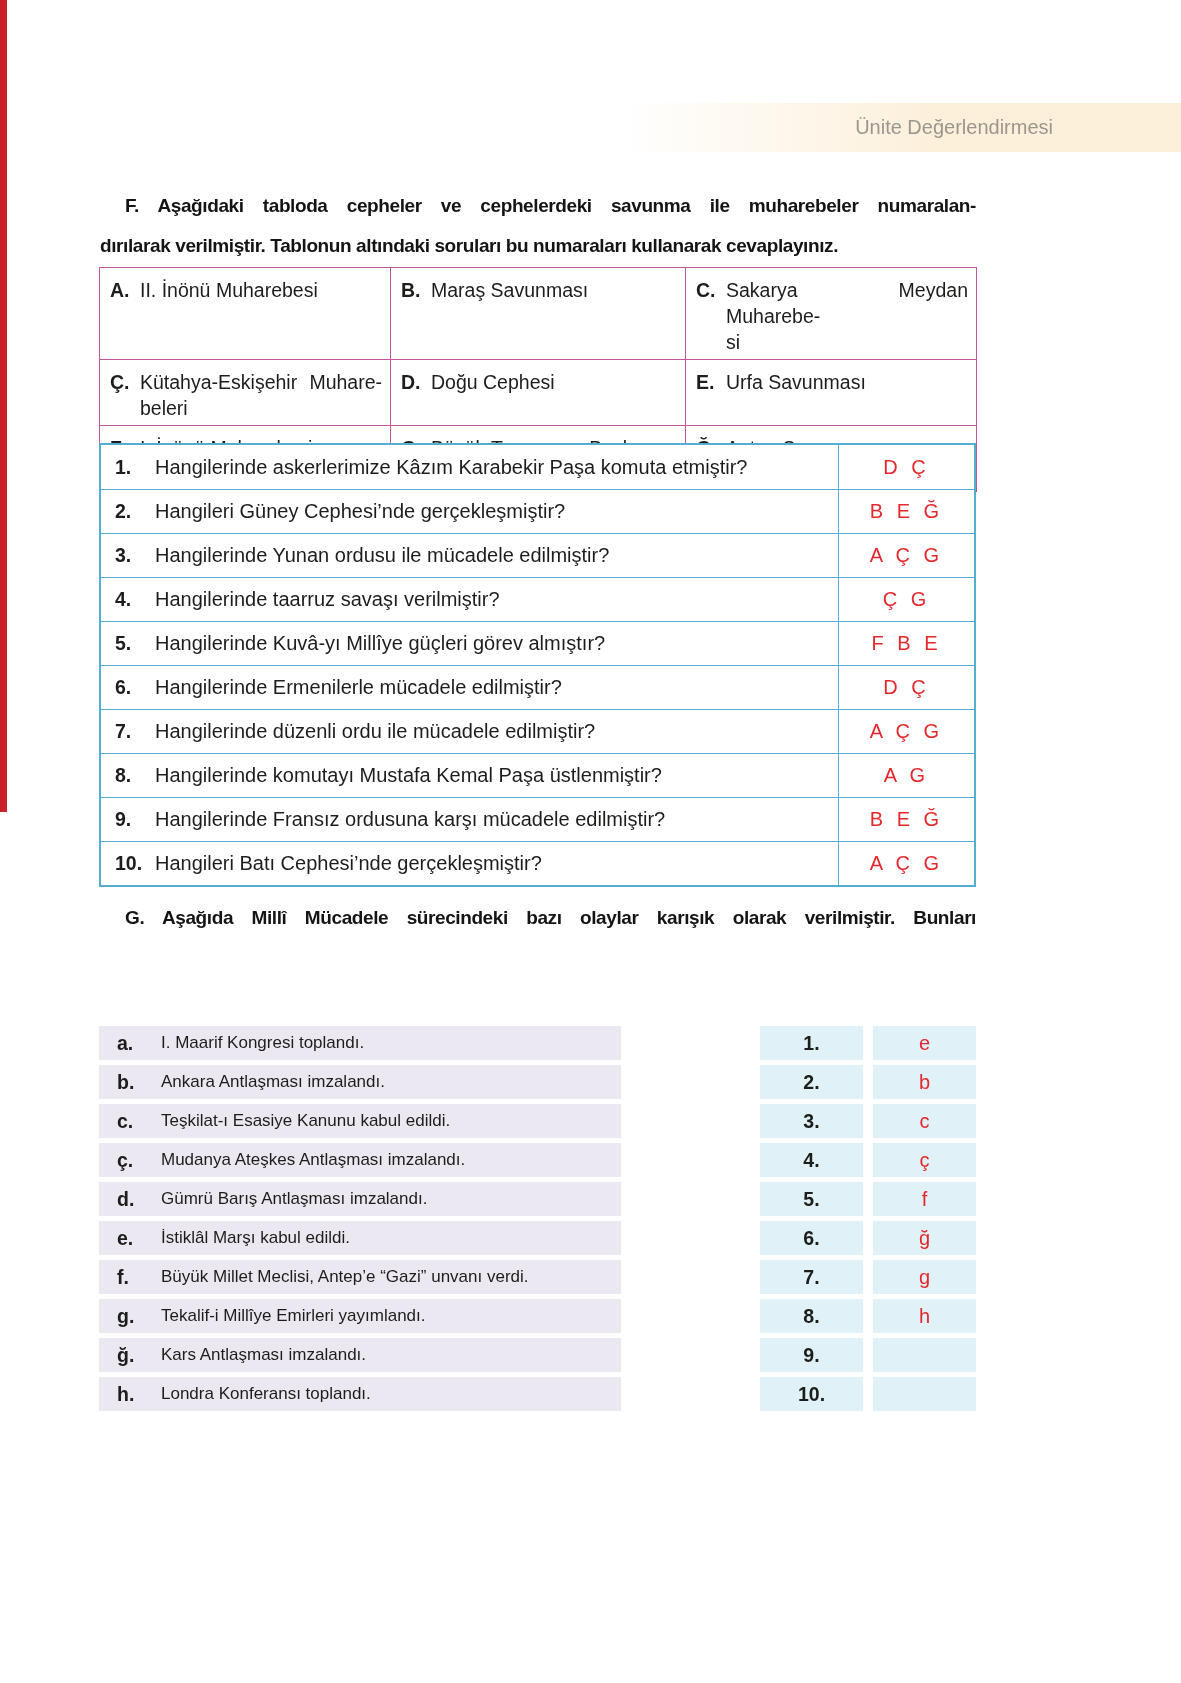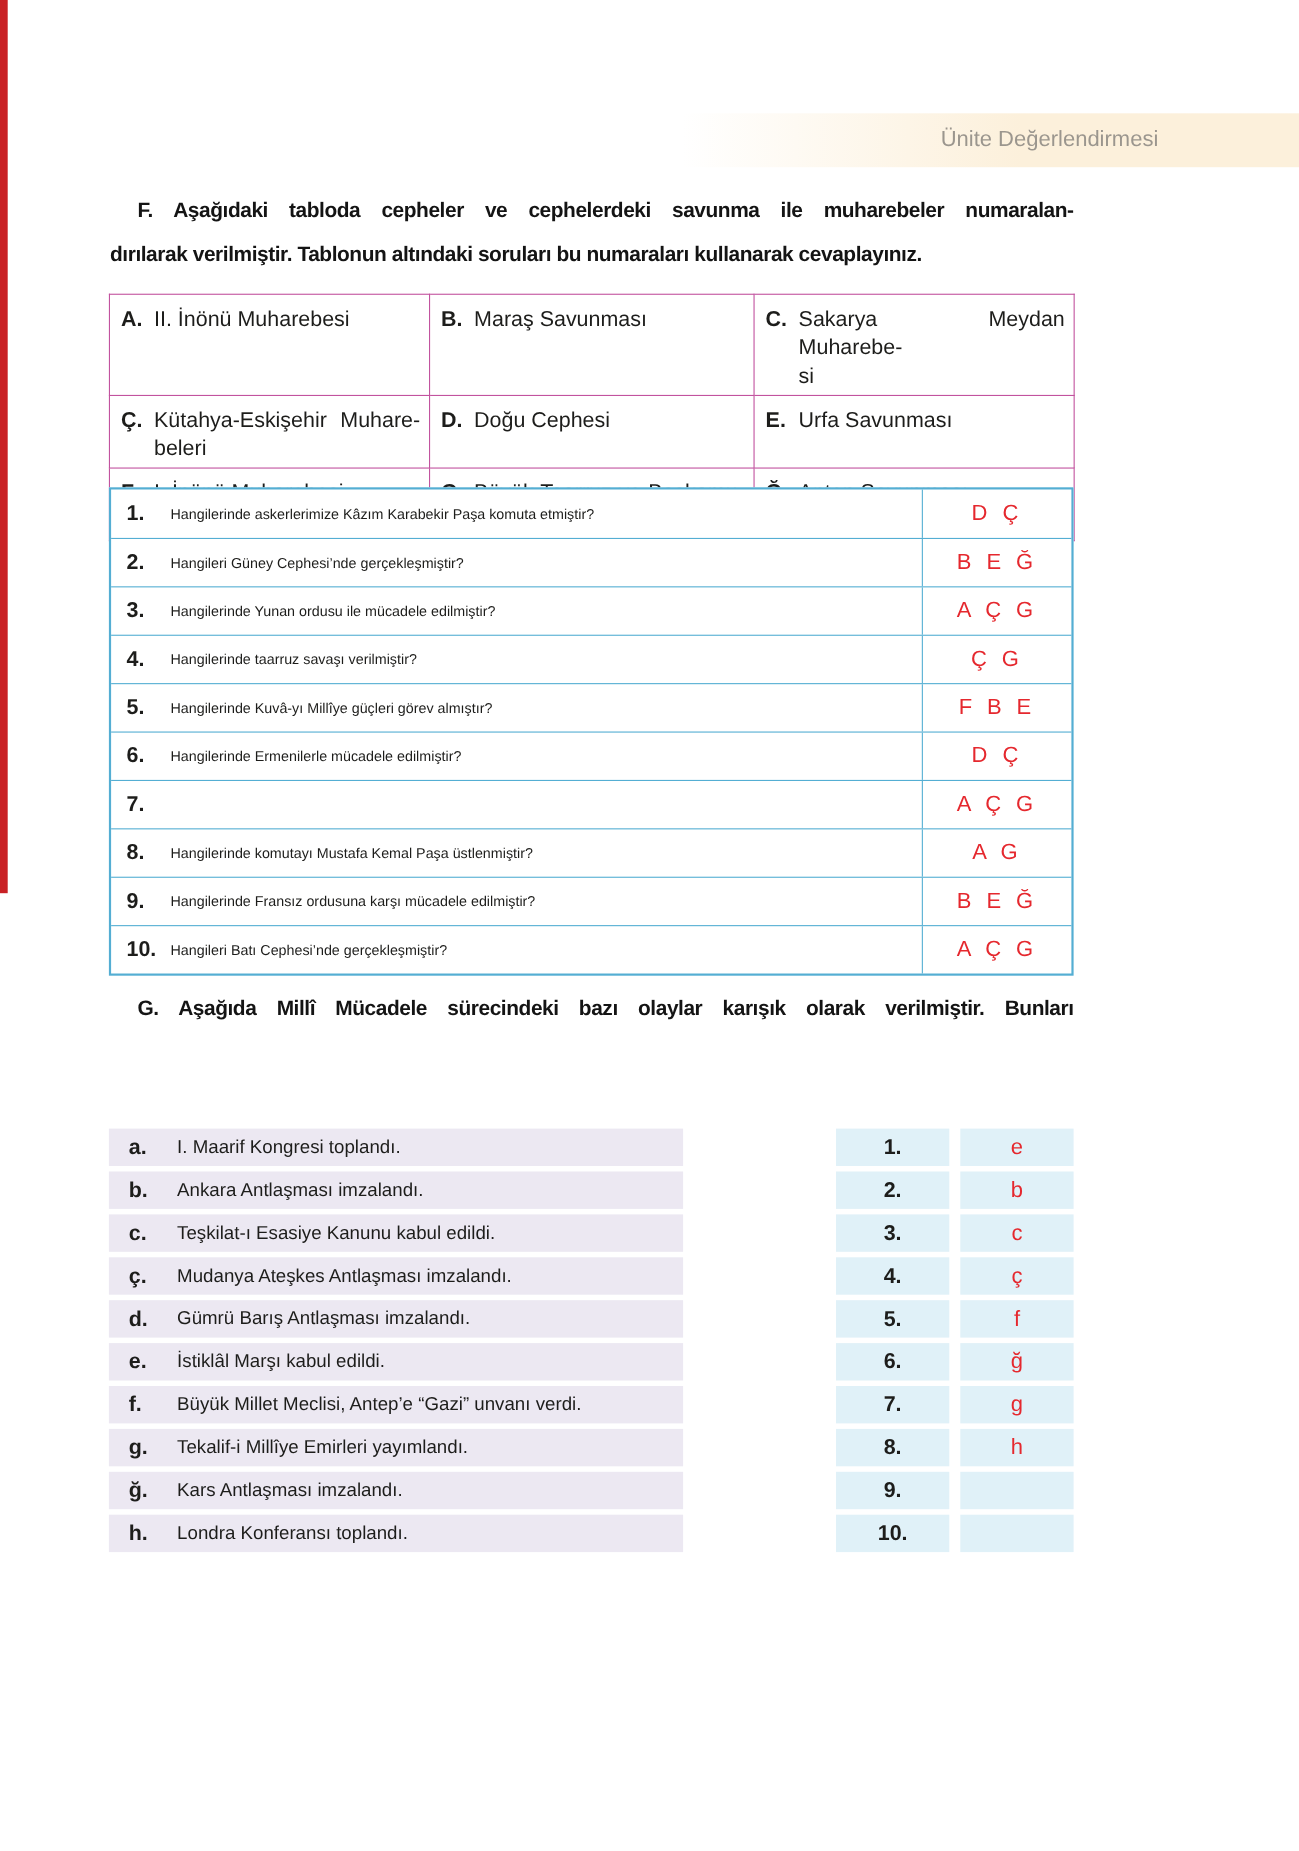--- a/index.html
+++ b/index.html
@@ -17,40 +17,40 @@
     display:flex;align-items:center;justify-content:flex-end;
     padding-right:128px;box-sizing:border-box;
   }
   .header-band span{font-size:20px;color:#9b968e;}
 
   
   .instr{position:absolute;left:100px;width:876px;font-weight:bold;font-size:19px;
          letter-spacing:-0.4px;line-height:40px;color:#141414;}
   .instr .jline{text-align:justify;text-align-last:justify;text-indent:25px;white-space:nowrap;}
   .instr .pline{white-space:nowrap;}
-  .instr-f{top:172px;}
+  .instr-f{top:186px;}
   .instr-g{top:898px;}
 
   
   .f-table{position:absolute;left:99px;top:267px;width:877px;border-collapse:collapse;table-layout:fixed;}
   .f-table td{border:1.5px solid #c2539f;vertical-align:top;padding:9px 8px 4px 10px;
               font-size:19.5px;line-height:26px;}
   .cellflex{display:flex;}
   .cell-letter{font-weight:bold;width:30px;flex-shrink:0;}
   .cell-text{flex:1;white-space:pre-line;}
   .cell-text.just{text-align:justify;text-align-last:justify;}
 
   
   .q-table{position:absolute;left:99px;top:443px;width:877px;box-sizing:border-box;
            border:2px solid #54aed3;background:#ffffff;}
   .q-row{display:flex;height:44px;border-top:1.5px solid #54aed3;box-sizing:border-box;}
   .q-row:first-child{border-top:none;}
   .q-main{flex:1;display:flex;align-items:center;padding-left:14px;min-width:0;}
   .q-num{font-weight:bold;width:40px;flex-shrink:0;font-size:19.5px;}
-  .q-q{font-size:13px;white-space:nowrap;}
+  .q-q{font-size:20px;white-space:nowrap;}
   .q-ans{width:136px;flex-shrink:0;border-left:1.5px solid #54aed3;box-sizing:border-box;
          display:flex;align-items:center;justify-content:center;
          color:#e5282e;font-size:20px;letter-spacing:4px;}
 
   
   .g-grid{position:absolute;left:99px;top:1026px;width:877px;}
   .g-row{display:flex;height:34px;margin-bottom:5px;}
   .g-event{width:522px;flex-shrink:0;background:#ece8f2;display:flex;align-items:center;
            padding-left:18px;box-sizing:border-box;}
   .g-letter{font-weight:bold;width:44px;flex-shrink:0;font-size:19.5px;}
@@ -198,20 +198,21 @@
     <div class="q-row">
       <div class="q-main">
         <span class="q-num">6.</span>
         <span class="q-q">Hangilerinde Ermenilerle mücadele edilmiştir?</span>
         </div>
       <div class="q-ans">D Ç</div>
     </div>
     <div class="q-row">
       <div class="q-main">
         <span class="q-num">7.</span>
+        <span class="q-q">Hangilerinde düzenli ordu ile mücadele edilmiştir?</span>
         </div>
       <div class="q-ans">A Ç G</div>
     </div>
     <div class="q-row">
       <div class="q-main">
         <span class="q-num">8.</span>
         <span class="q-q">Hangilerinde komutayı Mustafa Kemal Paşa üstlenmiştir?</span>
         </div>
       <div class="q-ans">A G</div>
     </div>

